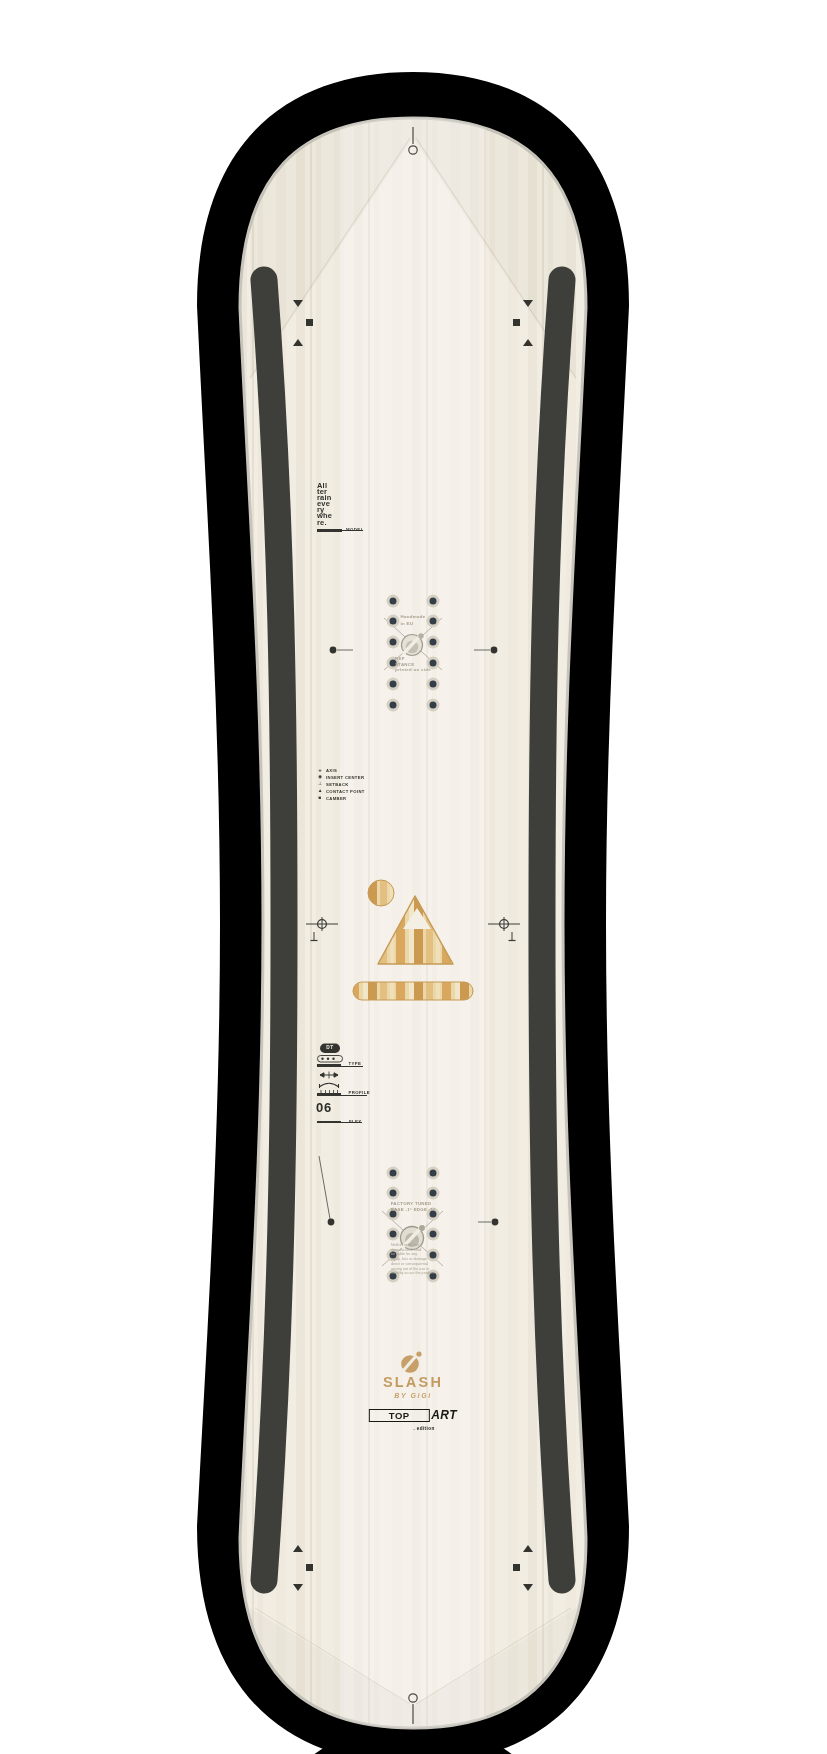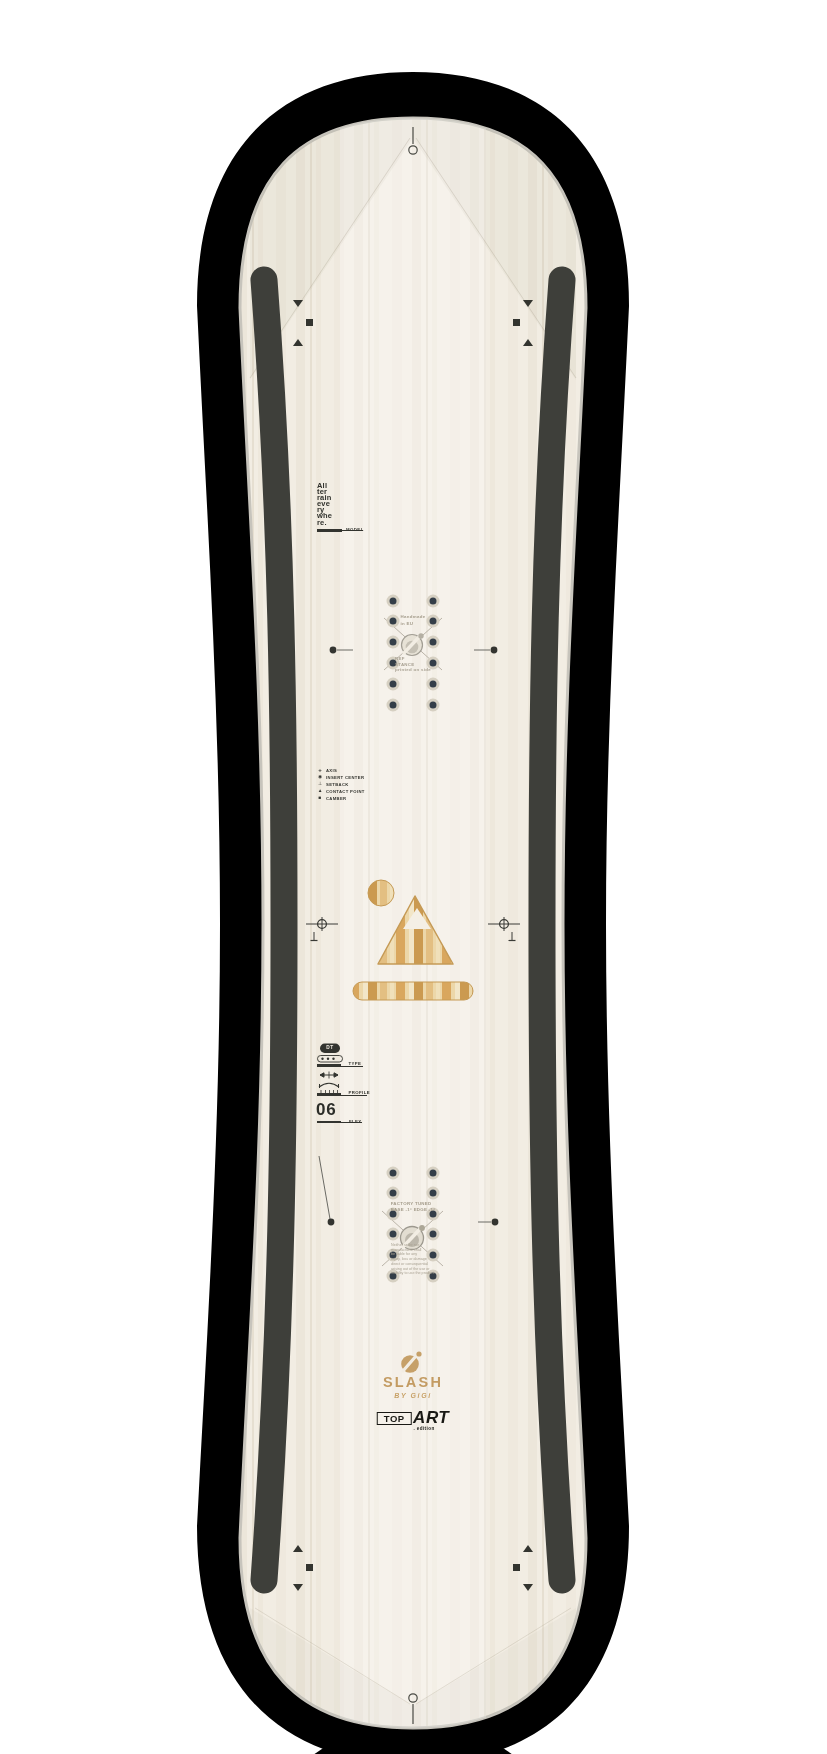--- a/index.html
+++ b/index.html
@@ -22,28 +22,28 @@
   .legend{left:317px;top:719.5px;display:flex;flex-direction:column;gap:2.2px;z-index:2;position:absolute;}
   .legend .row{display:flex;align-items:center;gap:3px;}
   .legend .ic{width:6px;text-align:center;font-size:4.8px;line-height:4.8px;color:#33342f;}
   .legend .ic.plus{font-weight:800;font-size:6px;line-height:4.8px;}
   .legend .lb{font-size:4.2px;font-weight:700;letter-spacing:.35px;color:#33342f;}
   
   .dt-text{left:320px;top:997.2px;width:20px;text-align:center;font-size:4.8px;font-weight:700;
            letter-spacing:.5px;color:#f2ede3;}
   .type-label{left:348.5px;top:1013px;font-size:4.3px;font-weight:700;letter-spacing:.4px;}
   .profile-label{left:348.5px;top:1042px;font-size:4.3px;font-weight:700;letter-spacing:.4px;}
-  .flex-big{left:316px;top:1052px;font-size:17px;font-weight:800;letter-spacing:.8px;color:#2c2d28;}
+  .flex-big{left:316px;top:1052px;font-size:13px;font-weight:800;letter-spacing:.8px;color:#2c2d28;}
   .flex-label{left:349px;top:1070.5px;font-size:4.3px;font-weight:700;letter-spacing:.4px;}
   
   .brand-name{left:413px;top:1326px;font-size:14.5px;font-weight:700;letter-spacing:2.2px;color:#c39b62;}
   .brand-byline{left:413px;top:1343.5px;font-size:7px;font-style:italic;font-weight:700;letter-spacing:1.6px;color:#c8a268;}
   .badge{left:413px;top:1360px;transform:translateX(-50%);position:absolute;z-index:2;display:flex;align-items:center;gap:1.5px;color:#191915;}
-  .badge .top{border:1.6px solid #191915;padding:0 6px;font-size:9.5px;font-weight:800;line-height:11px;letter-spacing:.5px;}
-  .badge .art{font-size:17px;font-weight:800;font-style:italic;letter-spacing:.5px;}
+  .badge .top{border:1.6px solid #191915;padding:0 19px;font-size:9.5px;font-weight:800;line-height:11px;letter-spacing:.5px;}
+  .badge .art{font-size:12px;font-weight:800;font-style:italic;letter-spacing:.5px;}
   .badge-suffix{left:424px;top:1377.5px;font-size:4.6px;font-weight:800;color:#191915;letter-spacing:.4px;}
 </style>
 </head>
 <body>
 
 <div id="stage">
 
   <svg id="art" width="827" height="1754" viewBox="0 0 827 1754">
     <defs>
       <pattern id="wood" patternUnits="userSpaceOnUse" x="350" y="0" width="46" height="12">

